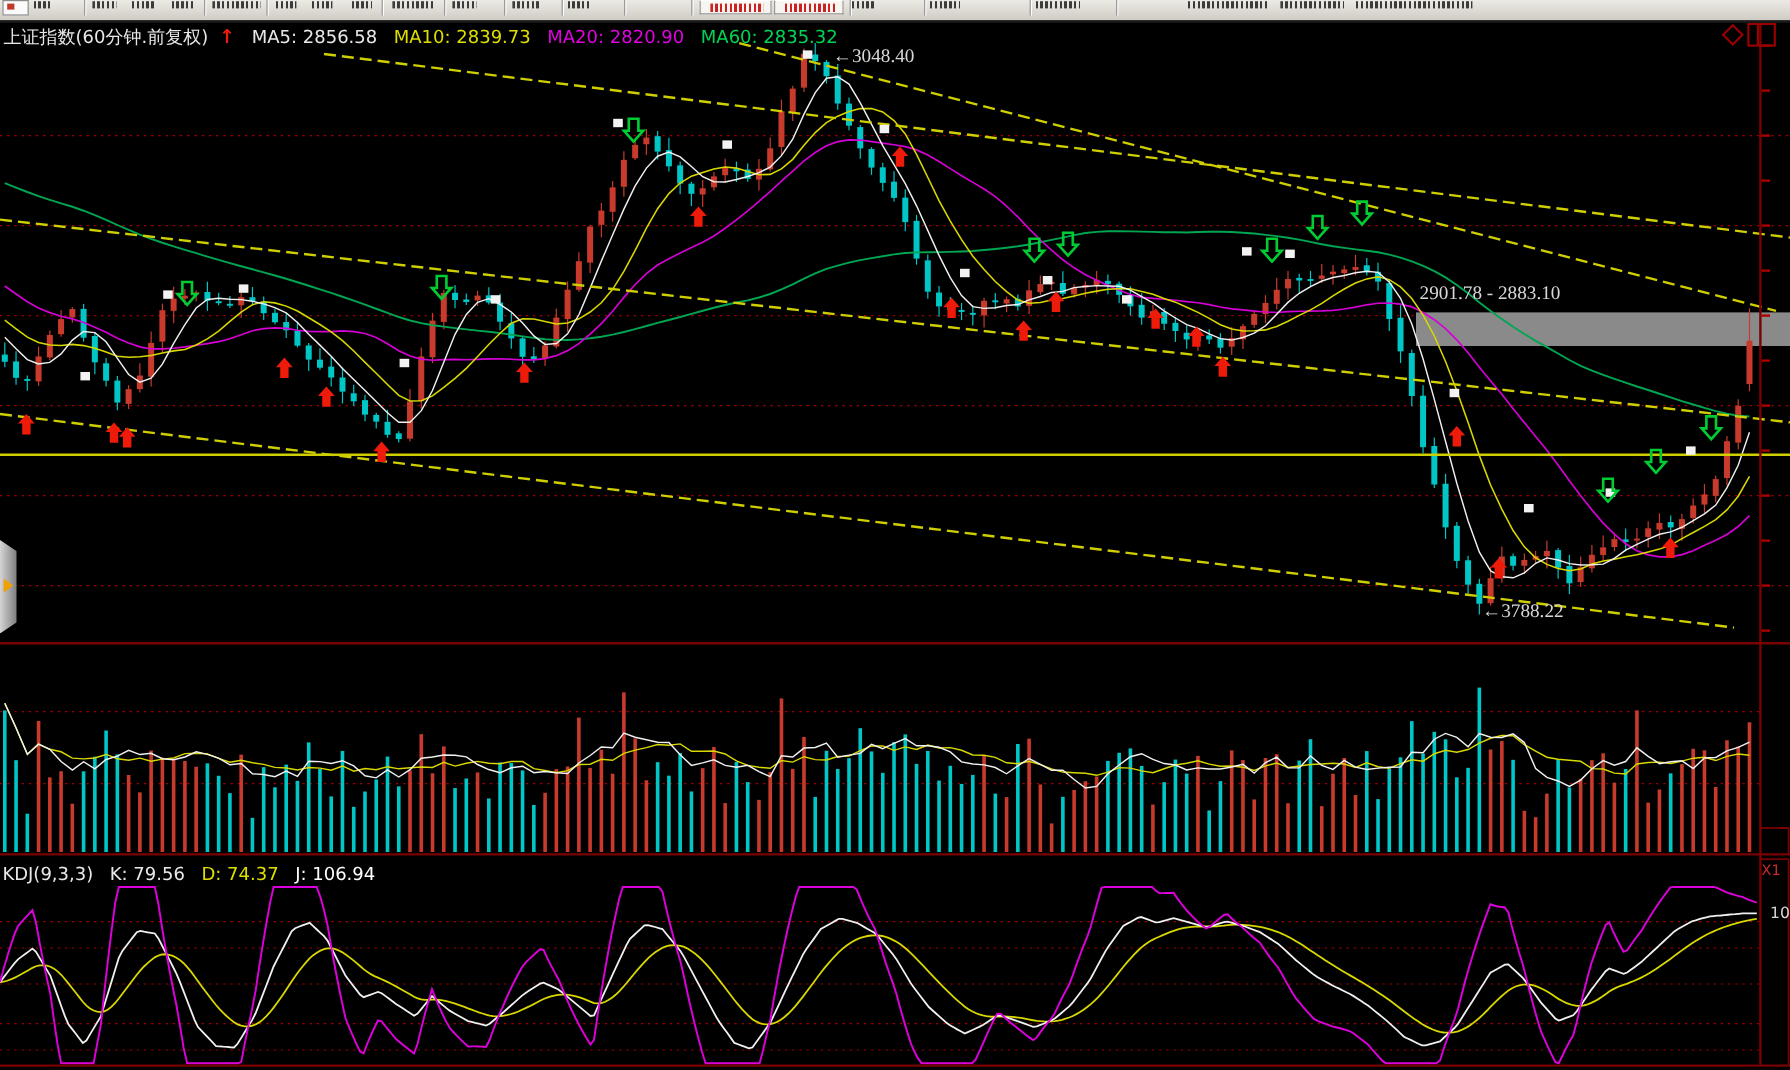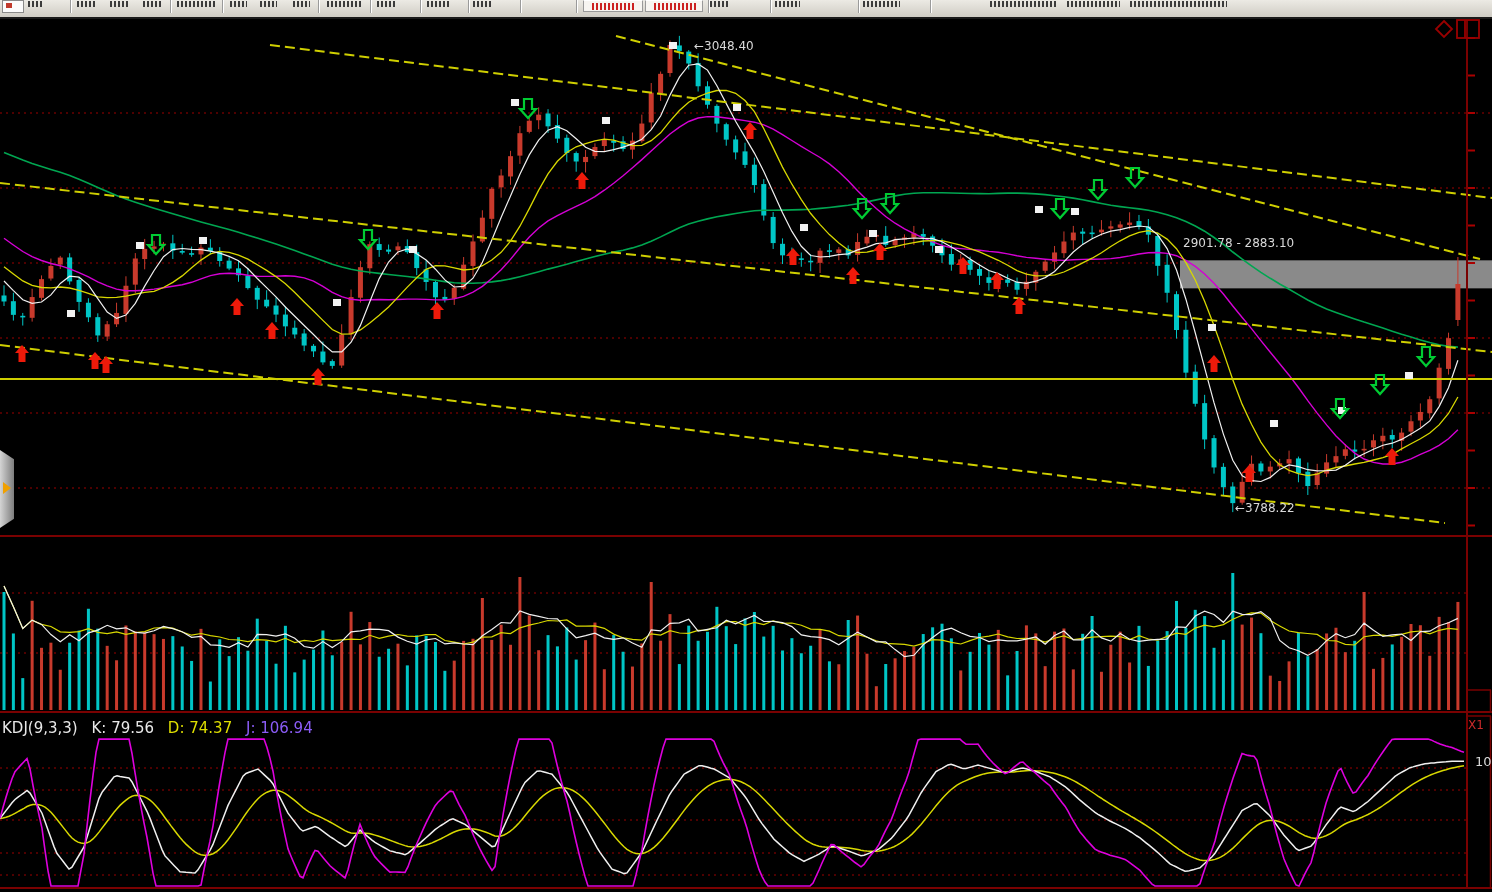--- a/index.html
+++ b/index.html
@@ -17,21 +17,21 @@
           background:repeating-linear-gradient(90deg,#cc2222 0 2px,rgba(0,0,0,0) 2px 4px);}
   .tbtn{position:absolute;top:0;height:12px;background:#f7f5f1;border:1px solid #999;
         border-top-color:#fff;box-sizing:border-box;}
   .tsep{position:absolute;top:0;height:13px;width:0;border-left:1px solid #9a9a9a;
         border-right:1px solid #ffffff;}
   
   .hdr{position:absolute;z-index:4;font-size:15px;white-space:nowrap;letter-spacing:0;}
   .hdr span{margin-right:9px;}
   .t-white{color:#e8e8e8;} .t-yellow{color:#dede00;} .t-magenta{color:#e000e0;}
   .t-green{color:#00d455;} .t-red{color:#ee1a0a;font-weight:bold;}
-  .anno{position:absolute;z-index:4;color:#d8d8d8;font-size:12px;white-space:nowrap;}
+  .anno{position:absolute;z-index:4;color:#d8d8d8;font-size:16px;white-space:nowrap;font-family:Liberation Serif, serif;}
   #x1-label{position:absolute;z-index:4;color:#cc2a2a;font-size:12px;}
   #kdj-scale{position:absolute;z-index:4;color:#d8d8d8;font-size:13px;width:16px;overflow:hidden;}
   
   #side-handle{position:absolute;left:0;top:450px;width:14px;height:78px;z-index:5;
      background:linear-gradient(90deg,#d4d4d4,#7d7d7d);
      clip-path:polygon(0 0,100% 12%,100% 88%,0 100%);}
   #side-handle .arr{position:absolute;left:3px;top:32px;width:0;height:0;
      border-left:8px solid #f0a000;border-top:6px solid rgba(0,0,0,0);border-bottom:6px solid rgba(0,0,0,0);}
   svg{position:absolute;left:0;top:0;z-index:2;}
 </style>
@@ -667,27 +667,34 @@
         <path d="M890 213 l-8 -9 h4 v-10 h8 v10 h4 z" fill="none" stroke="#00cc33" stroke-width="2.2"></path>
         <path d="M1060 218 l-8 -9 h4 v-10 h8 v10 h4 z" fill="none" stroke="#00cc33" stroke-width="2.2"></path>
         <path d="M1098 199 l-8 -9 h4 v-10 h8 v10 h4 z" fill="none" stroke="#00cc33" stroke-width="2.2"></path>
         <path d="M1135 187 l-8 -9 h4 v-10 h8 v10 h4 z" fill="none" stroke="#00cc33" stroke-width="2.2"></path>
         <path d="M1340 418 l-8 -9 h4 v-10 h8 v10 h4 z" fill="none" stroke="#00cc33" stroke-width="2.2"></path>
         <path d="M1380 394 l-8 -9 h4 v-10 h8 v10 h4 z" fill="none" stroke="#00cc33" stroke-width="2.2"></path>
         <path d="M1426 366 l-8 -9 h4 v-10 h8 v10 h4 z" fill="none" stroke="#00cc33" stroke-width="2.2"></path>
       </g>
     </svg>
 
+  <div class="hdr" style="left:3px;top:21px;">
+    <span class="t-white">上证指数(60分钟.前复权)</span><span class="t-red" style="font-size:16px;">↑</span>
+    <span class="t-white">MA5: 2856.58</span>
+    <span class="t-yellow">MA10: 2839.73</span>
+    <span class="t-magenta">MA20: 2820.90</span>
+    <span class="t-green">MA60: 2835.32</span>
+  </div>
 
 
   <div class="hdr" style="left:2px;top:719px;">
     <span class="t-white">KDJ(9,3,3)</span>
     <span class="t-white">K: 79.56</span>
     <span class="t-yellow">D: 74.37</span>
-    <span class="t-magenta" style="color:#8b5cf6;">J: 106.94</span>
+    <span class="t-magenta" style="color:#ffffff;">J: 106.94</span>
   </div>
 
   <div class="anno" style="left:694px;top:39px;">←3048.40</div>
   <div class="anno" style="left:1235px;top:501px;">←3788.22</div>
   <div class="anno" style="left:1183px;top:236px;">2901.78 - 2883.10</div>
   <div id="x1-label" style="left:1468px;top:718px;">X1</div>
   <div id="kdj-scale" style="left:1475px;top:754px;">100</div>
 
   <div id="side-handle">
     <div class="arr"></div>

